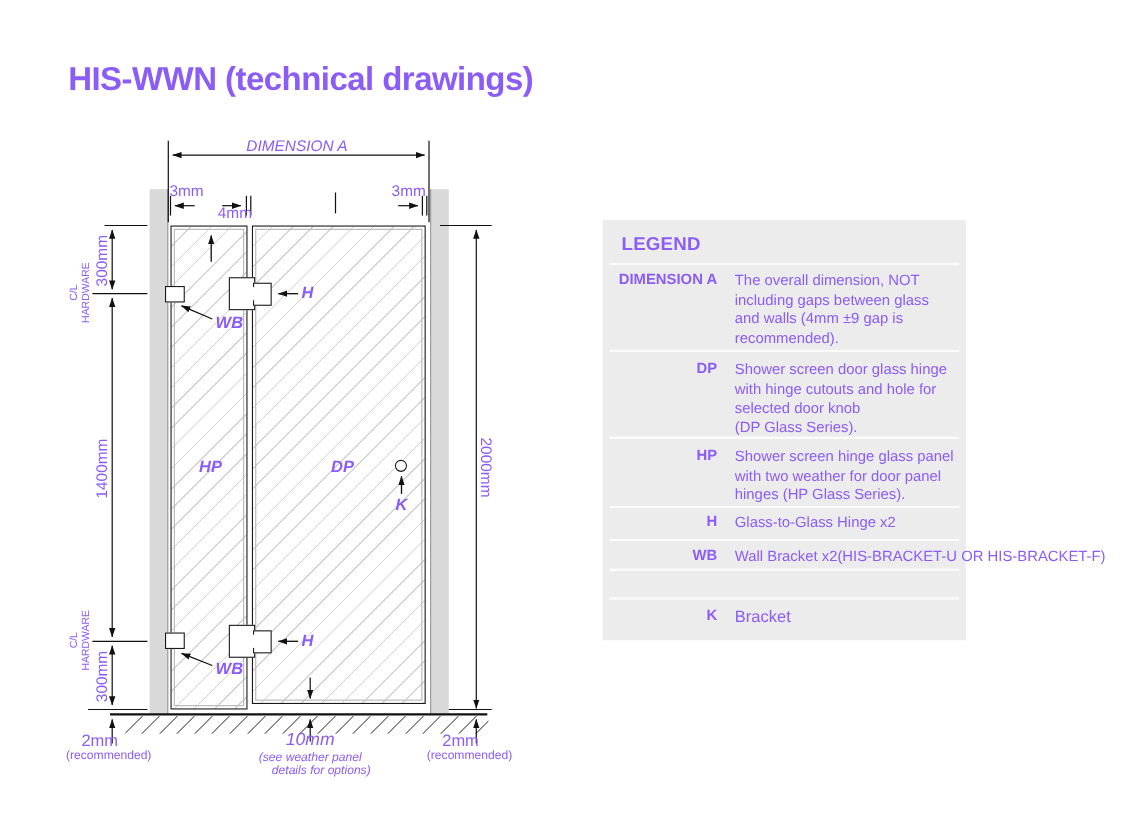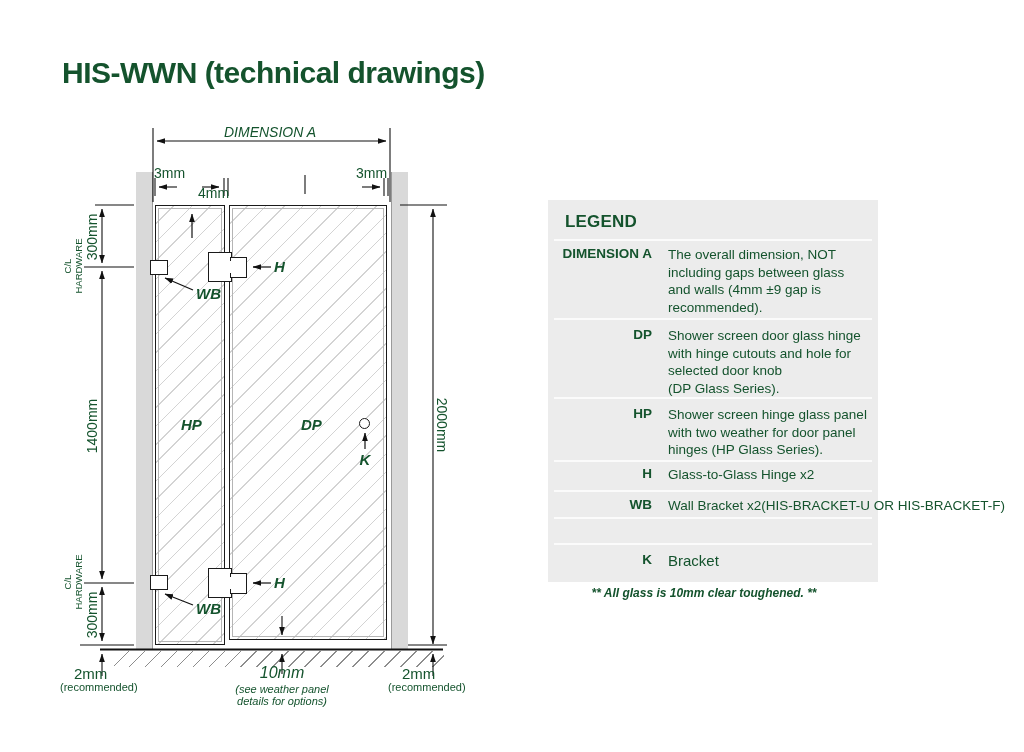--- a/index.html
+++ b/index.html
@@ -1,17 +1,17 @@
 <!DOCTYPE html>
 <html><head>
 <meta charset="utf-8">
 <style>
   html,body{margin:0;padding:0;background:#fff;}
   #page{position:relative;width:1024px;height:752px;background:#ffffff;overflow:hidden;
-        font-family:"Liberation Sans", sans-serif;color:#14532d;}
+        font-family:"Liberation Sans", sans-serif;color:#8b5cf6;}
   .abs{position:absolute;}
 
   
   #title{left:62px;top:56px;font-size:30px;font-weight:700;letter-spacing:-0.5px;}
 
   
   .wall{background:#d9d9d9;top:172px;height:478px;width:16px;}
   #wall-left{left:136px;border-right:1px solid #9a9a9a;}
   #wall-right{left:391px;border-left:1px solid #9a9a9a;}
 
@@ -62,21 +62,21 @@
   #dp-label{left:301px;top:416px;}
   #h-label-top{left:274px;top:258px;}
   #h-label-bot{left:274px;top:574px;}
   #wb-label-top{left:196px;top:285px;}
   #wb-label-bot{left:196px;top:600px;}
   #k-label{left:359px;top:451px;width:12px;text-align:center;}
   #bl-mm{left:74px;top:665px;font-size:15px;}
   #bl-note{left:60px;top:681px;}
   #bm-mm{left:240px;top:664px;width:84px;text-align:center;font-size:16px;font-style:italic;}
   #bm-note1{left:227px;top:683px;width:110px;text-align:center;font-style:italic;}
-  #bm-note2{left:227px;top:695px;width:110px;text-align:center;font-style:italic;}
+  #bm-note2{left:227px;top:695px;width:110px;text-align:right;font-style:italic;}
   #br-mm{left:402px;top:665px;font-size:15px;}
   #br-note{left:388px;top:681px;}
 
   
   #legend{left:548px;top:200px;width:312px;height:382px;background:#ececec;z-index:2;padding-left:18px;}
   #legend .divider{position:absolute;left:6px;right:6px;height:2px;background:#fbfbfb;}
   #legend-title{position:absolute;left:17px;top:12px;font-size:17px;font-weight:700;letter-spacing:0.2px;}
   .term{position:absolute;left:12px;width:92px;text-align:right;font-weight:700;font-size:13.5px;}
   .desc{position:absolute;left:120px;width:210px;font-size:13.5px;line-height:17.5px;white-space:pre-line;}
   #row-dima .term,#row-dima .desc{top:46px;}
@@ -229,15 +229,14 @@
       <div class="term">WB</div>
       <div class="desc">Wall Bracket x2(HIS-BRACKET-U OR HIS-BRACKET-F)</div>
     </div>
     <div class="divider" style="top:317px"></div>
     <div class="divider" style="top:343px"></div>
     <div id="row-k">
       <div class="term">K</div>
       <div class="desc">Bracket</div>
     </div>
   </div>
-  <div class="abs" id="footnote">** All glass is 10mm clear toughened. **</div>
 
 </div>
 
 </body></html>

